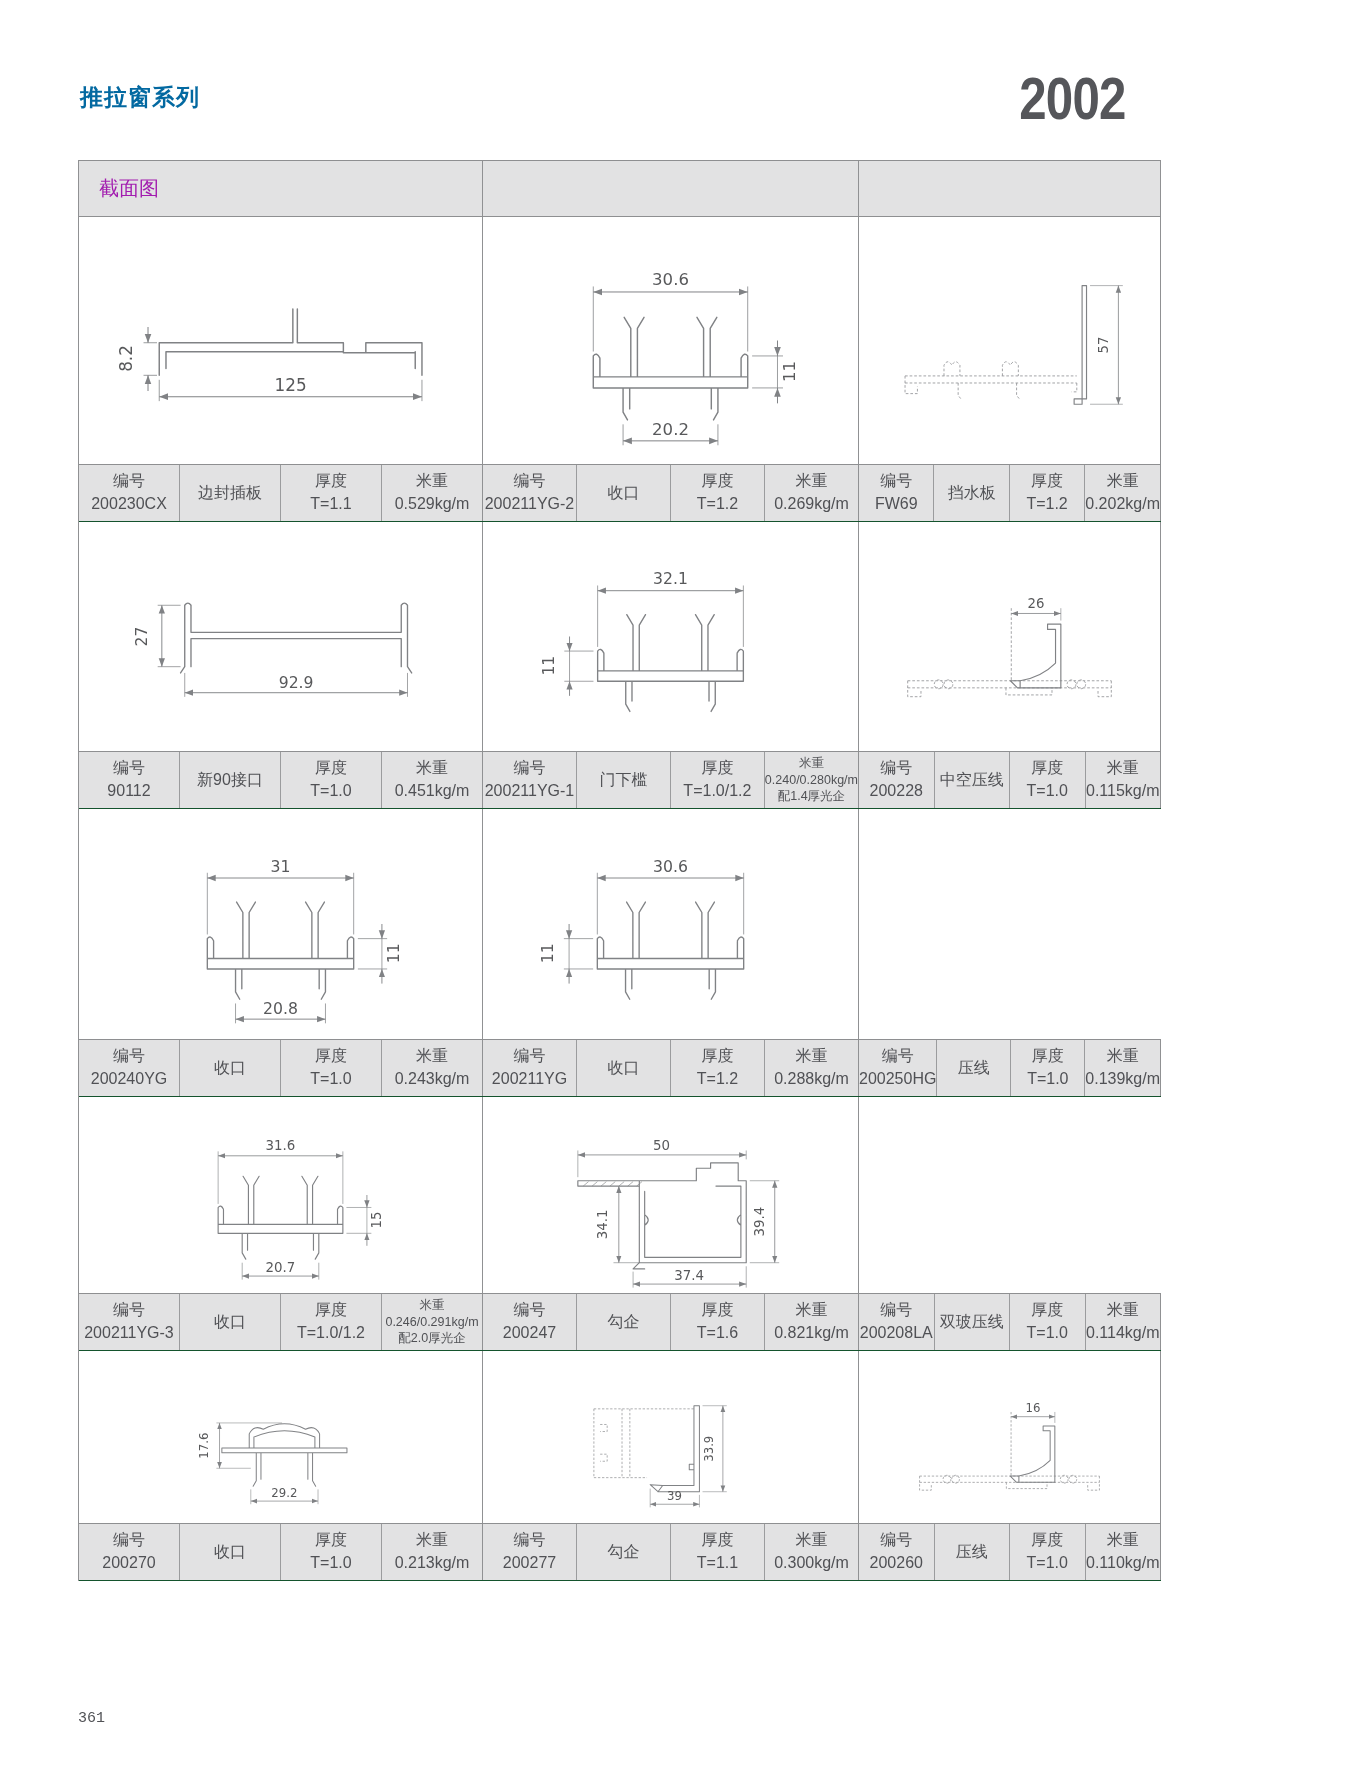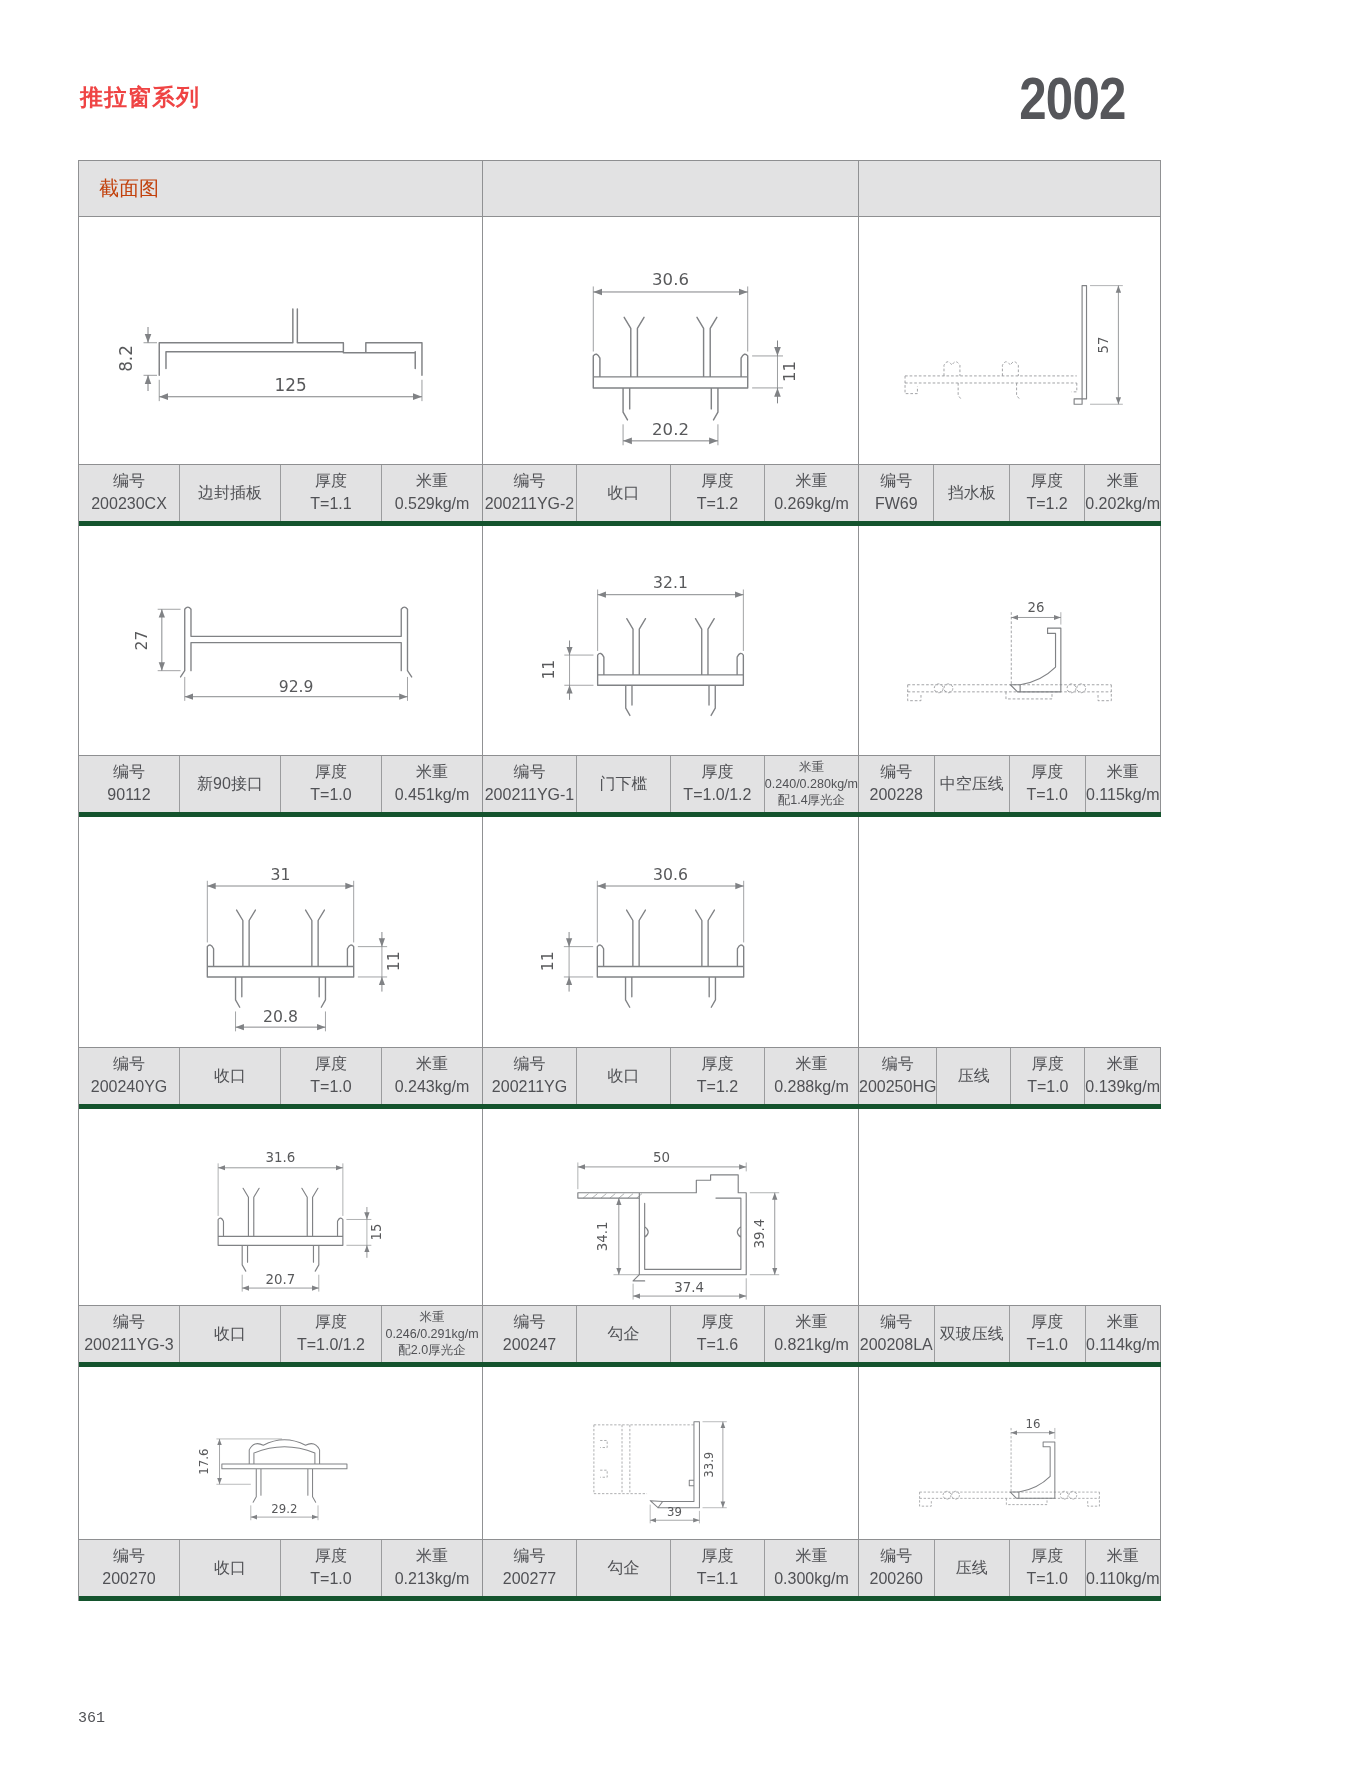--- a/index.html
+++ b/index.html
@@ -3,38 +3,38 @@
 <meta charset="utf-8">
 <style>
   html,body{margin:0;padding:0;}
   body{
     width:1359px;height:1771px;background:#ffffff;
     font-family:"Liberation Sans","DejaVu Sans",sans-serif;
     color:#4c4d51;
   }
   .page{position:relative;width:1359px;height:1771px;background:#fff;overflow:hidden;}
 
-  .series-title{position:absolute;left:80px;top:82px;font-size:23px;font-weight:700;color:#ef4444;letter-spacing:1px;}
+  .series-title{position:absolute;left:80px;top:82px;font-size:23px;font-weight:700;color:#0369a1;letter-spacing:1px;}
   .model-no{position:absolute;right:234px;top:64px;font-size:60px;font-weight:700;color:#55565a;
     transform:scaleX(0.82);transform-origin:100% 50%;letter-spacing:-1px;}
 
   .tbl{position:absolute;left:78px;top:160px;width:1082px;border-left:1px solid #909193;}
   .hrow,.irow,.drow{display:flex;}
   .w1{width:404px;} .w2{width:376px;} .w3{width:302px;}
   .colcell{border-right:1px solid #909193;box-sizing:border-box;}
 
   .hrow{height:55px;background:#e2e2e3;border-top:1px solid #8e8f91;border-bottom:1px solid #8e8f91;}
   .hcell{display:flex;align-items:center;}
-  .hcell .hlabel{padding-left:20px;font-size:20px;color:#c2410c;}
+  .hcell .hlabel{padding-left:20px;font-size:20px;color:#a21caf;}
 
   .r1{height:247px;} .r2{height:229px;} .r3{height:230px;} .r4{height:196px;} .r5{height:172px;}
   .dcell{position:relative;overflow:hidden;}
   .dcell svg{display:block;width:100%;height:100%;}
 
-  .irow{height:56px;background:#e2e2e3;border-top:1px solid #8e8f91;border-bottom:5px solid #14532d;}
+  .irow{height:56px;background:#e2e2e3;border-top:1px solid #8e8f91;border-bottom:1px solid #14532d;}
   .ig{display:flex;}
   .icell{flex:1;display:flex;flex-direction:column;justify-content:center;align-items:center;
     text-align:center;border-left:1px solid #9b9c9e;box-sizing:border-box;}
   .icell:first-child{border-left:none;}
   .icell .a{font-size:16px;line-height:1.42;color:#505155;}
   .icell.sm .a{font-size:12.5px;line-height:1.32;}
 
   .page-number{position:absolute;left:78px;top:1710px;font-size:15px;color:#515256;font-family:Liberation Mono, monospace;}
 
   

